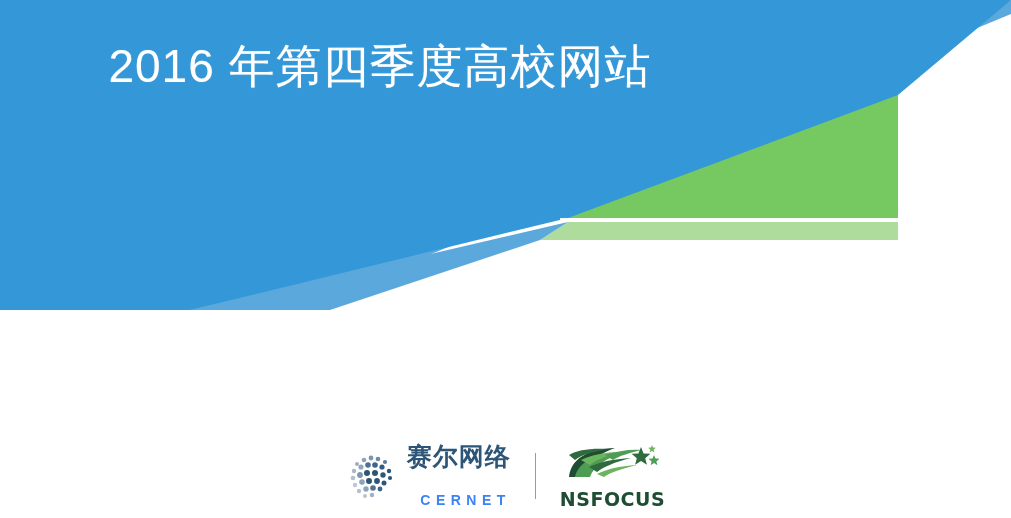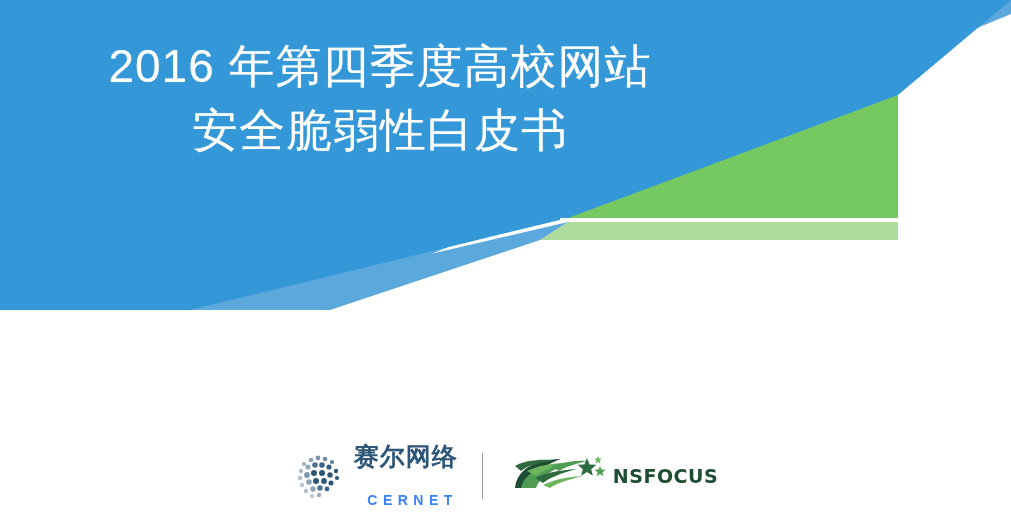--- a/index.html
+++ b/index.html
@@ -87,21 +87,21 @@
     line-height: 17px;
     margin-top: 22px;
   }
   .logo-divider {
     width: 1px;
     height: 46px;
     background: #9a9a9a;
     margin: 0 24px;
   }
   .logo-nsfocus {
-    flex-direction: row;
+    flex-direction: column;
     align-items: center;
     gap: 2px;
   }
   .nsfocus-word {
     color: #1f4d33;
     font-size: 19px;
     font-weight: bold;
     letter-spacing: 0.5px;
     line-height: 20px;
     font-family: "DejaVu Sans", sans-serif;
@@ -124,21 +124,20 @@
 
     <polygon points="568,222 898,222 898,240 540,240" fill="#addc9c"></polygon>
 
     <rect x="560" y="218" width="340" height="4" fill="#ffffff" opacity="0.92"></rect>
 
     <polygon points="568,222 540,240 330,310 190,310" fill="#5ba8dc"></polygon>
   </svg>
 
   <div class="title-block">
     <div class="title-line">2016 年第四季度高校网站</div>
-    <div class="title-line">安全脆弱性白皮书</div>
   </div>
 
   <div class="logo-bar">
 
     <div class="logo logo-cernet">
       <svg width="52" height="50" viewBox="0 0 52 50">
         <g fill="#2d5578">
           <circle cx="11" cy="13" r="2.1" fill="#9fb0c2"></circle>
           <circle cx="18" cy="9" r="2.3" fill="#8ea3b8"></circle>
           <circle cx="25" cy="7" r="2.4" fill="#7d96ae"></circle>

